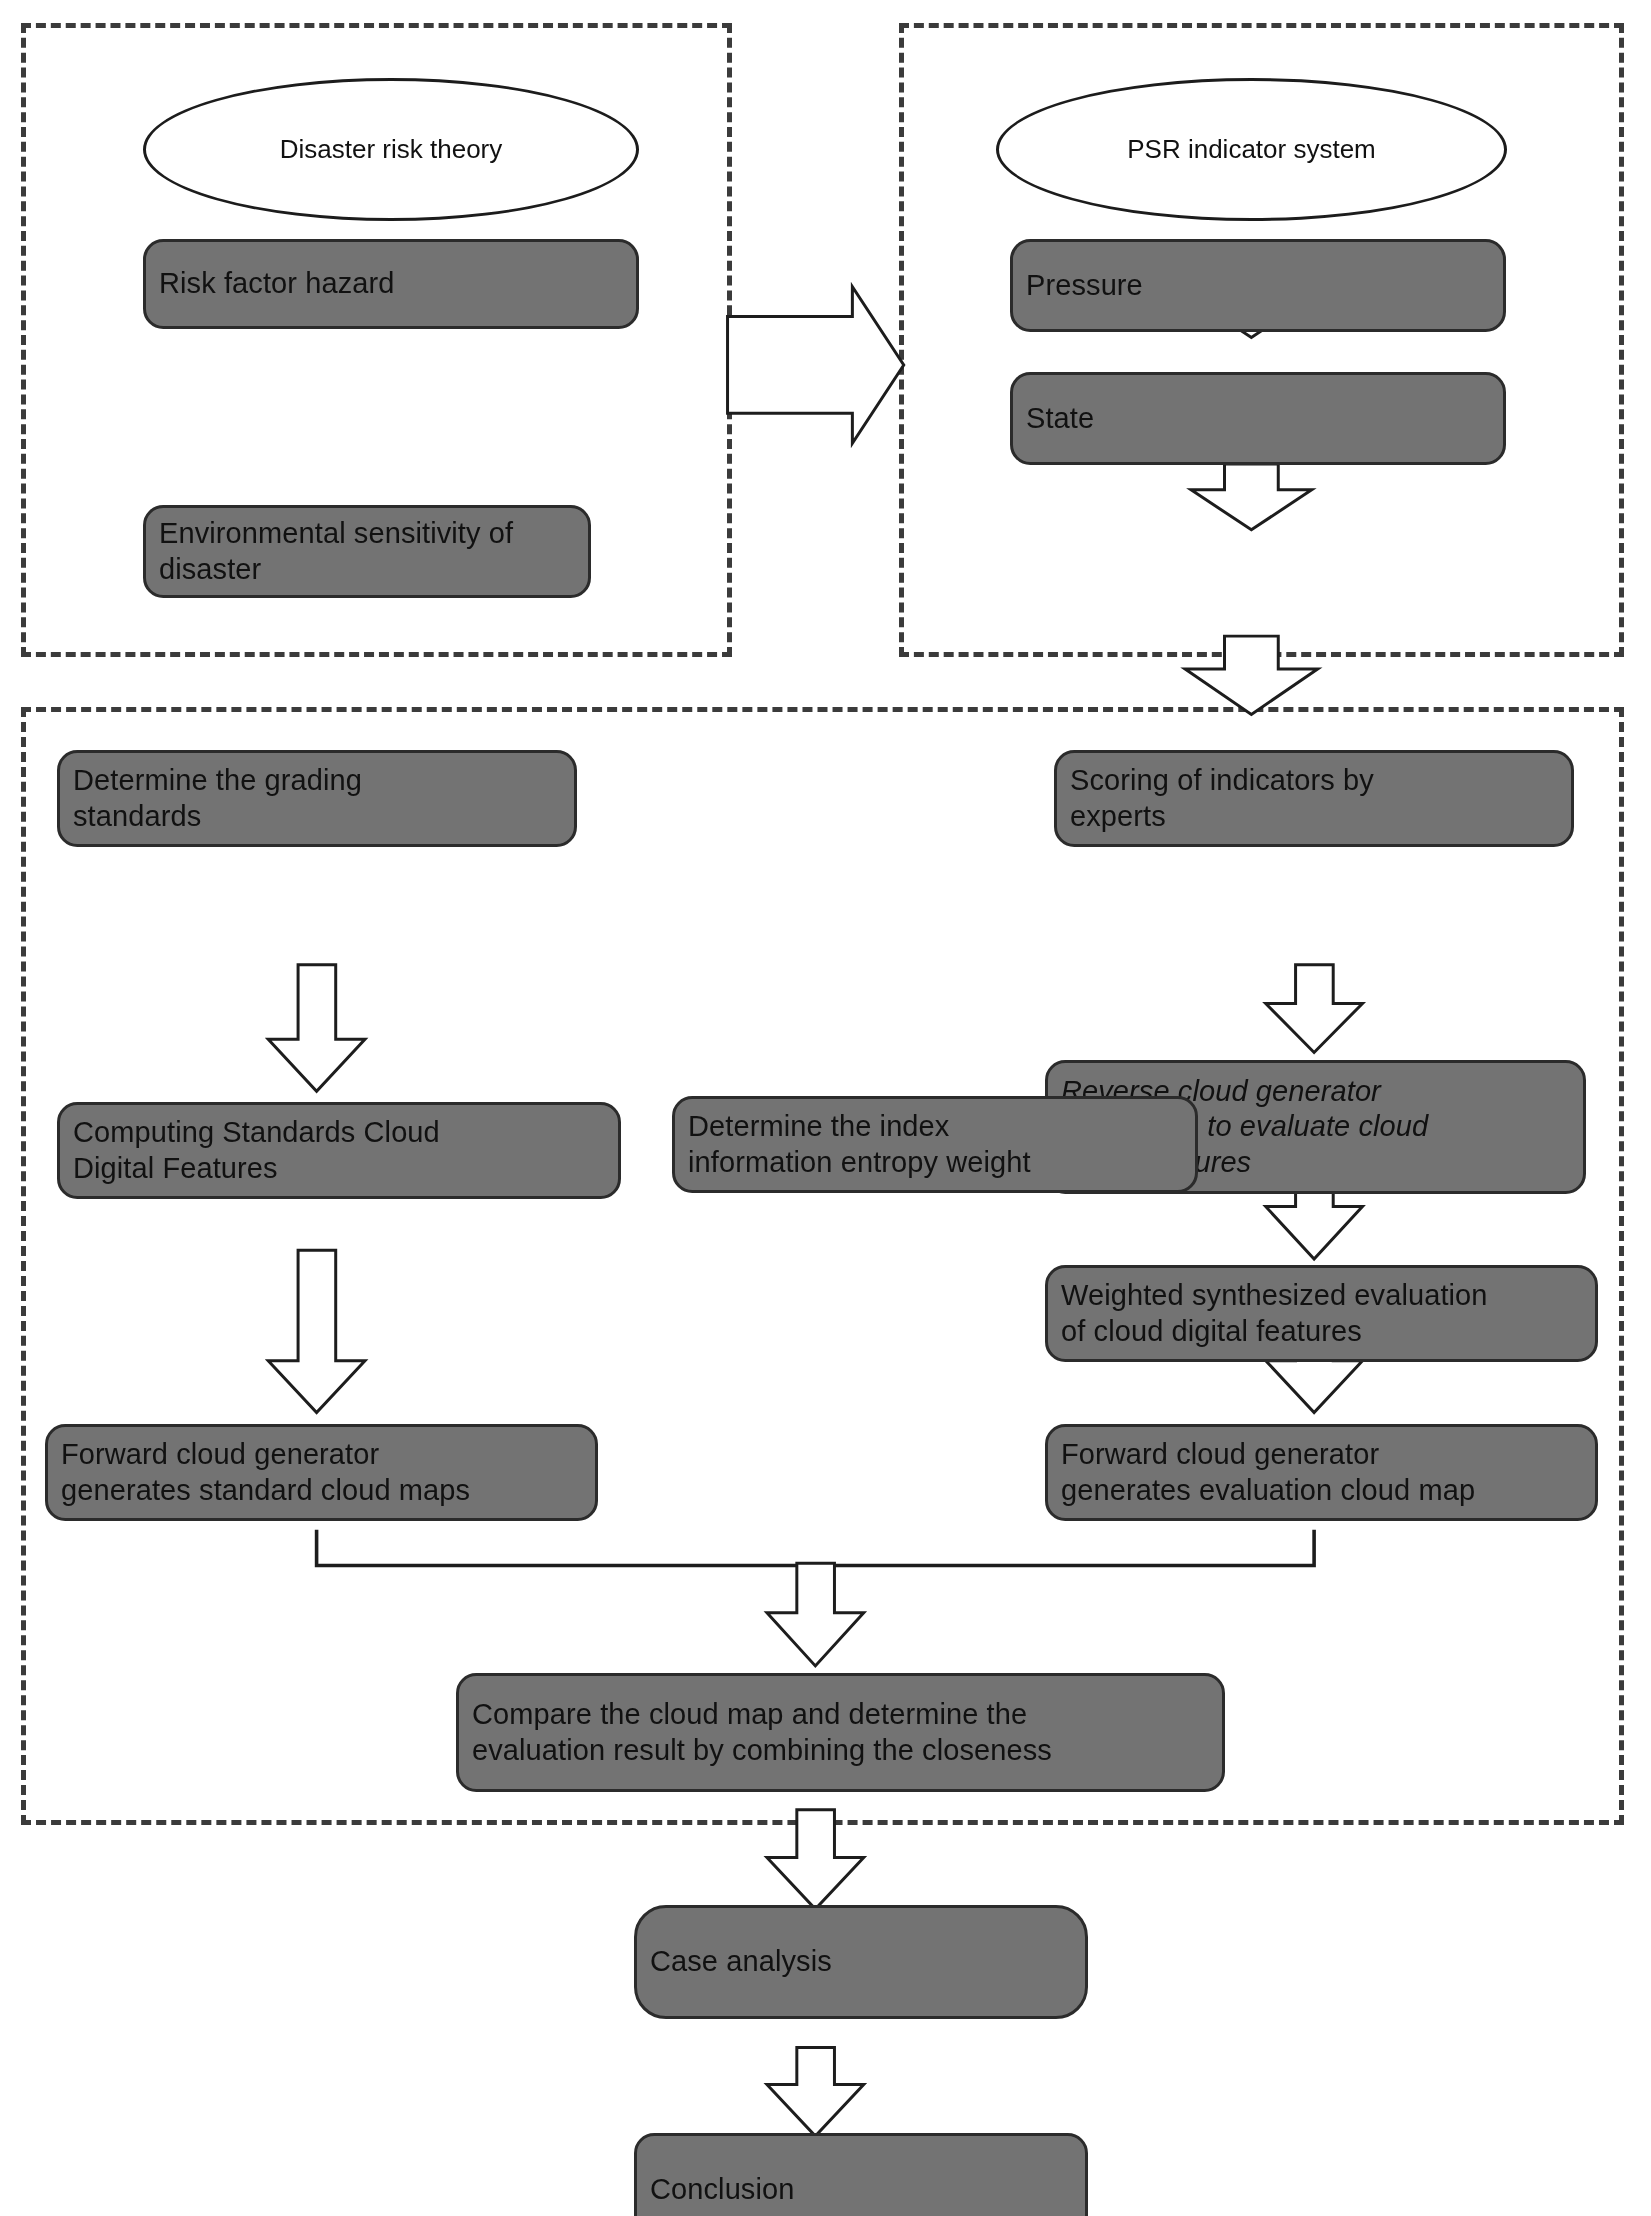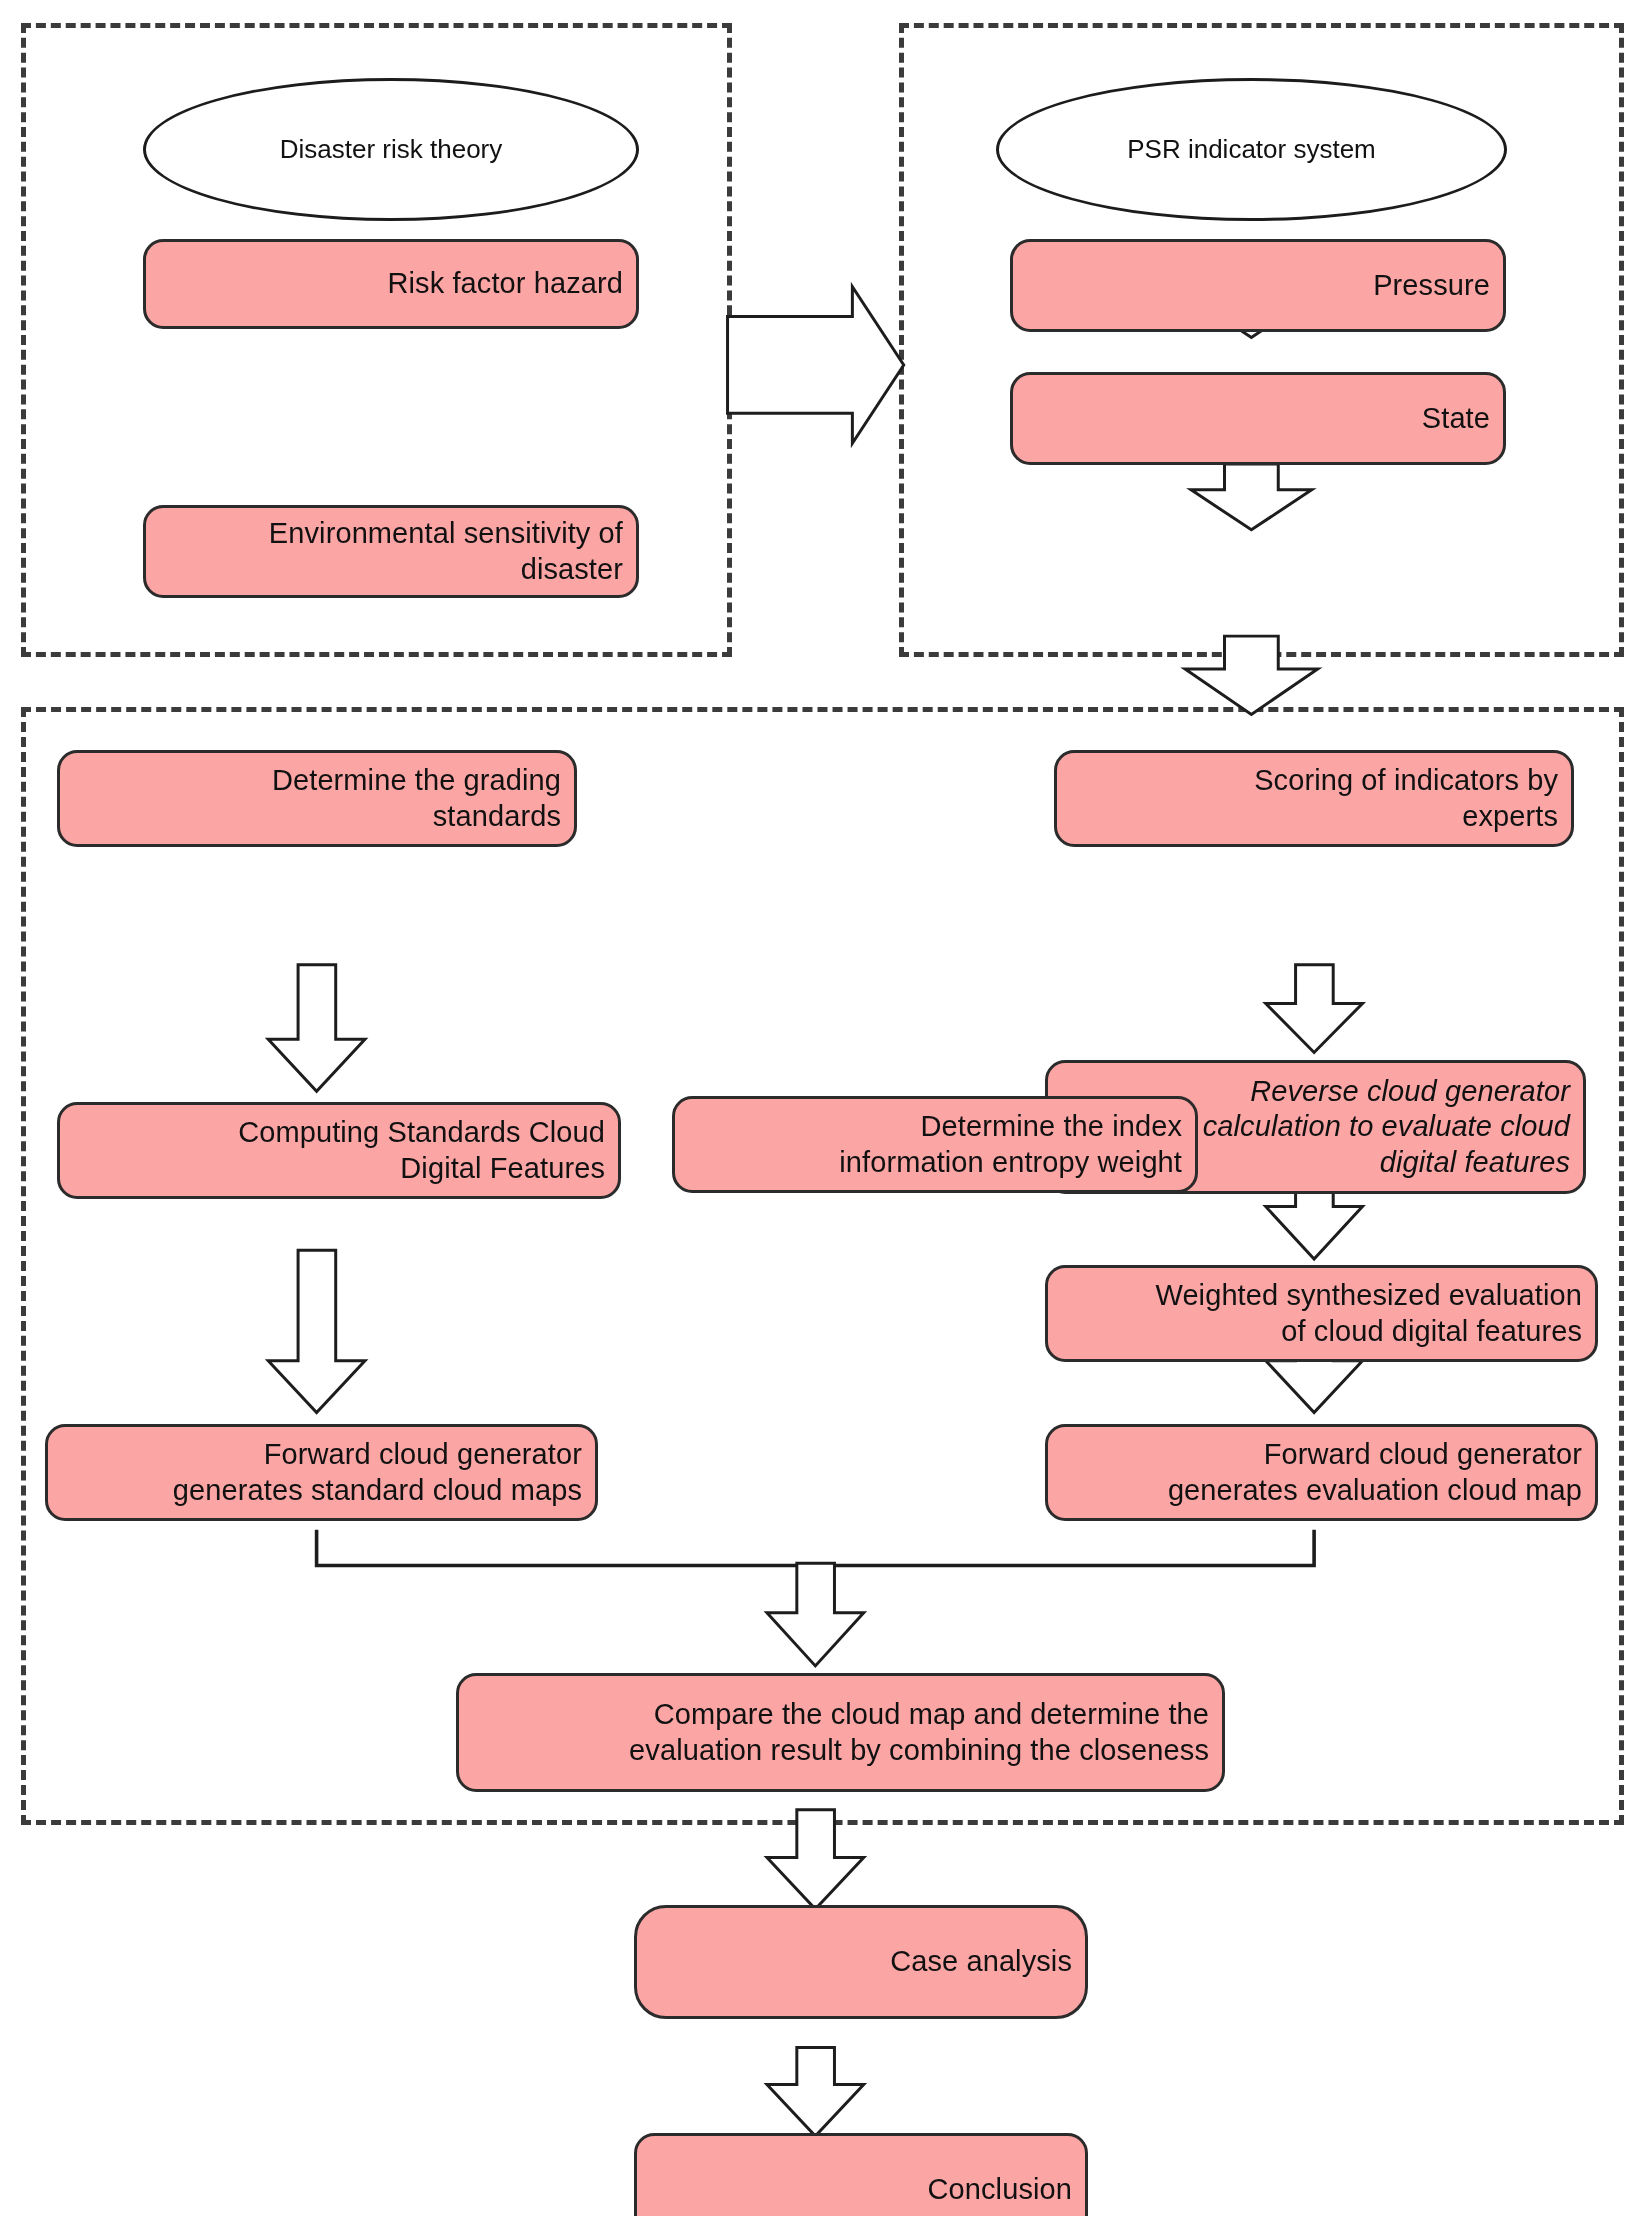--- a/index.html
+++ b/index.html
@@ -21,25 +21,25 @@
     border: 5.4px dashed #3b3b3b;
     box-sizing: border-box;
     background: transparent;
   }
   
   .node {
     position: absolute;
     box-sizing: border-box;
     border: 3px solid #2b2b2b;
     border-radius: 20.3px;
-    background: #fca5a5;
+    background: #737373;
     display: flex;
     align-items: center;
     justify-content: center;
-    text-align: right;
+    text-align: left;
     color: #111111;
     font-size: 29px;
     line-height: 1.22;
     padding: 3.6px 13px;
     letter-spacing: 0.1px;
   }
   .node span { display: block; width: 100%; white-space: pre-line; }
 
   
   .ellipse {
@@ -119,21 +119,21 @@
 
   <div class="ellipse" style="left:143px; top:78px; width:496px; height:143px;">
     <span>Disaster risk theory</span>
   </div>
 
   <div class="node" style="left:143px; top:239px; width:496px; height:90px;">
     <span>Risk factor hazard</span>
   </div>
 
 
-  <div class="node" style="left:143px; top:505px; width:496px; height:93px;">
+  <div class="node" style="left:143px; top:505px; width:448px; height:93px;">
     <span>Environmental sensitivity of
 disaster</span>
   </div>
 
   <div class="ellipse" style="left:996px; top:78px; width:511px; height:143px;">
     <span>PSR indicator system</span>
   </div>
 
   <div class="node" style="left:1010px; top:239px; width:496px; height:93px;">
     <span>Pressure</span>

